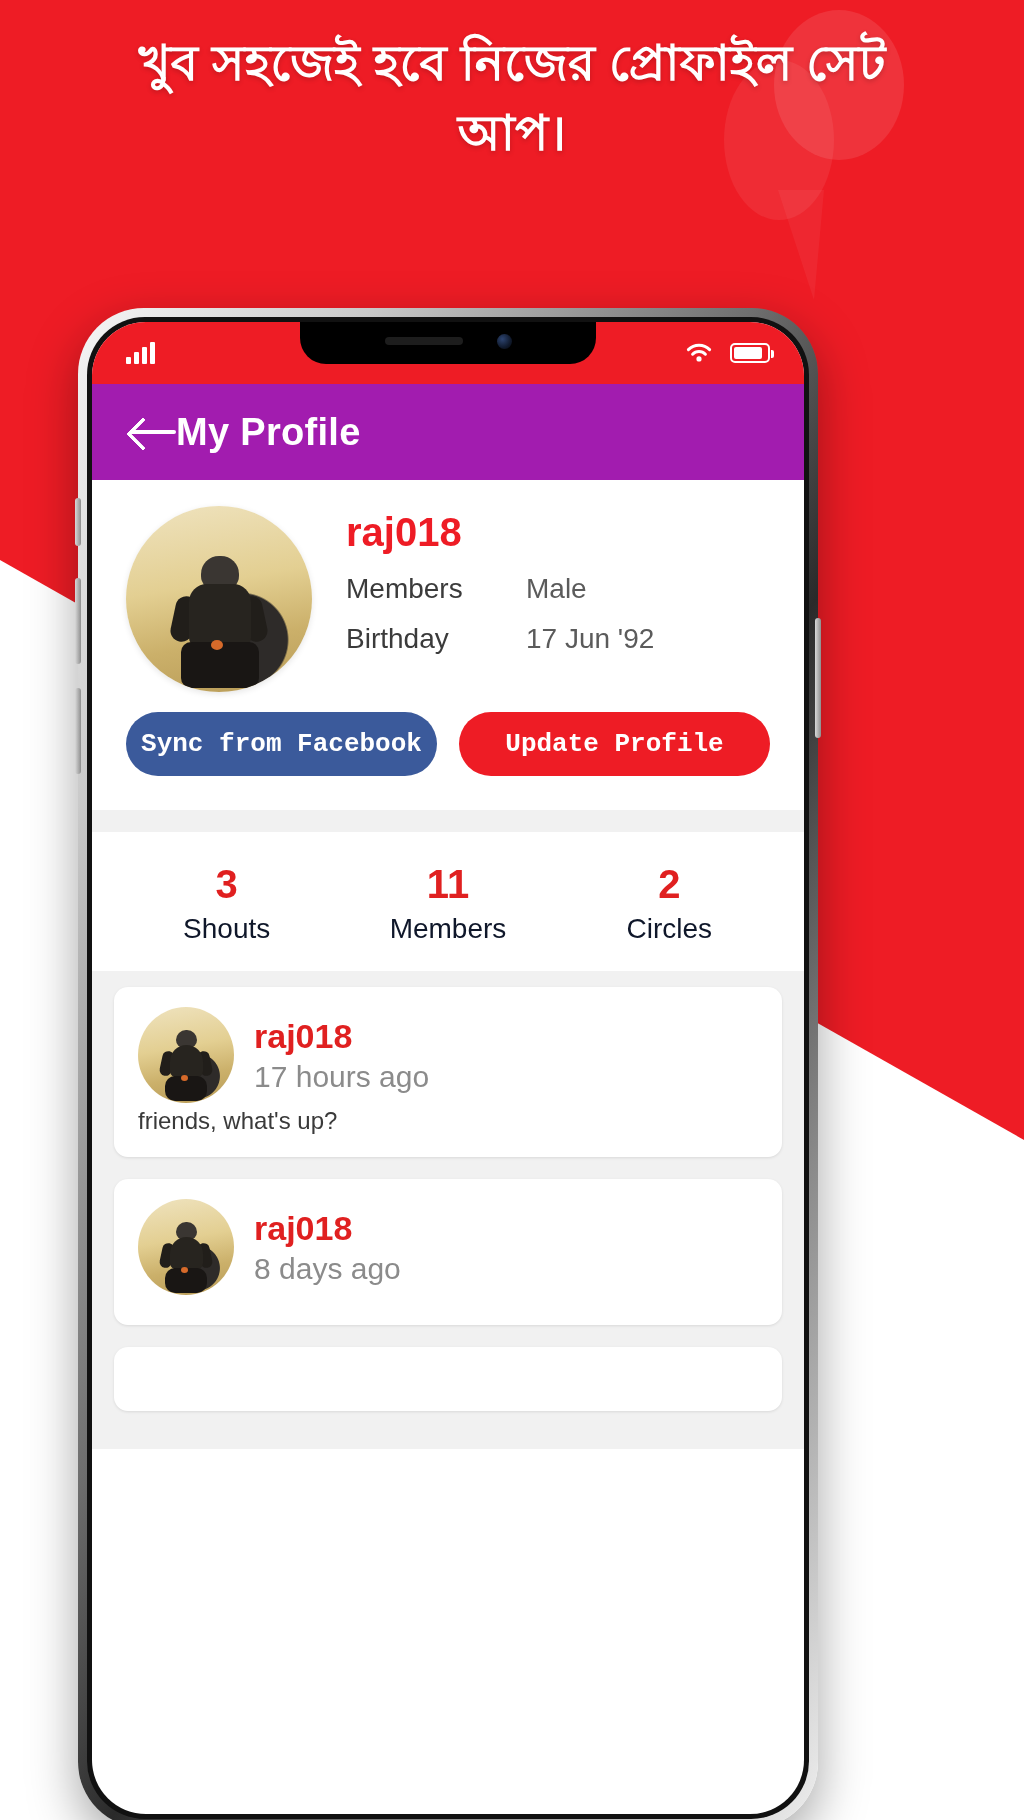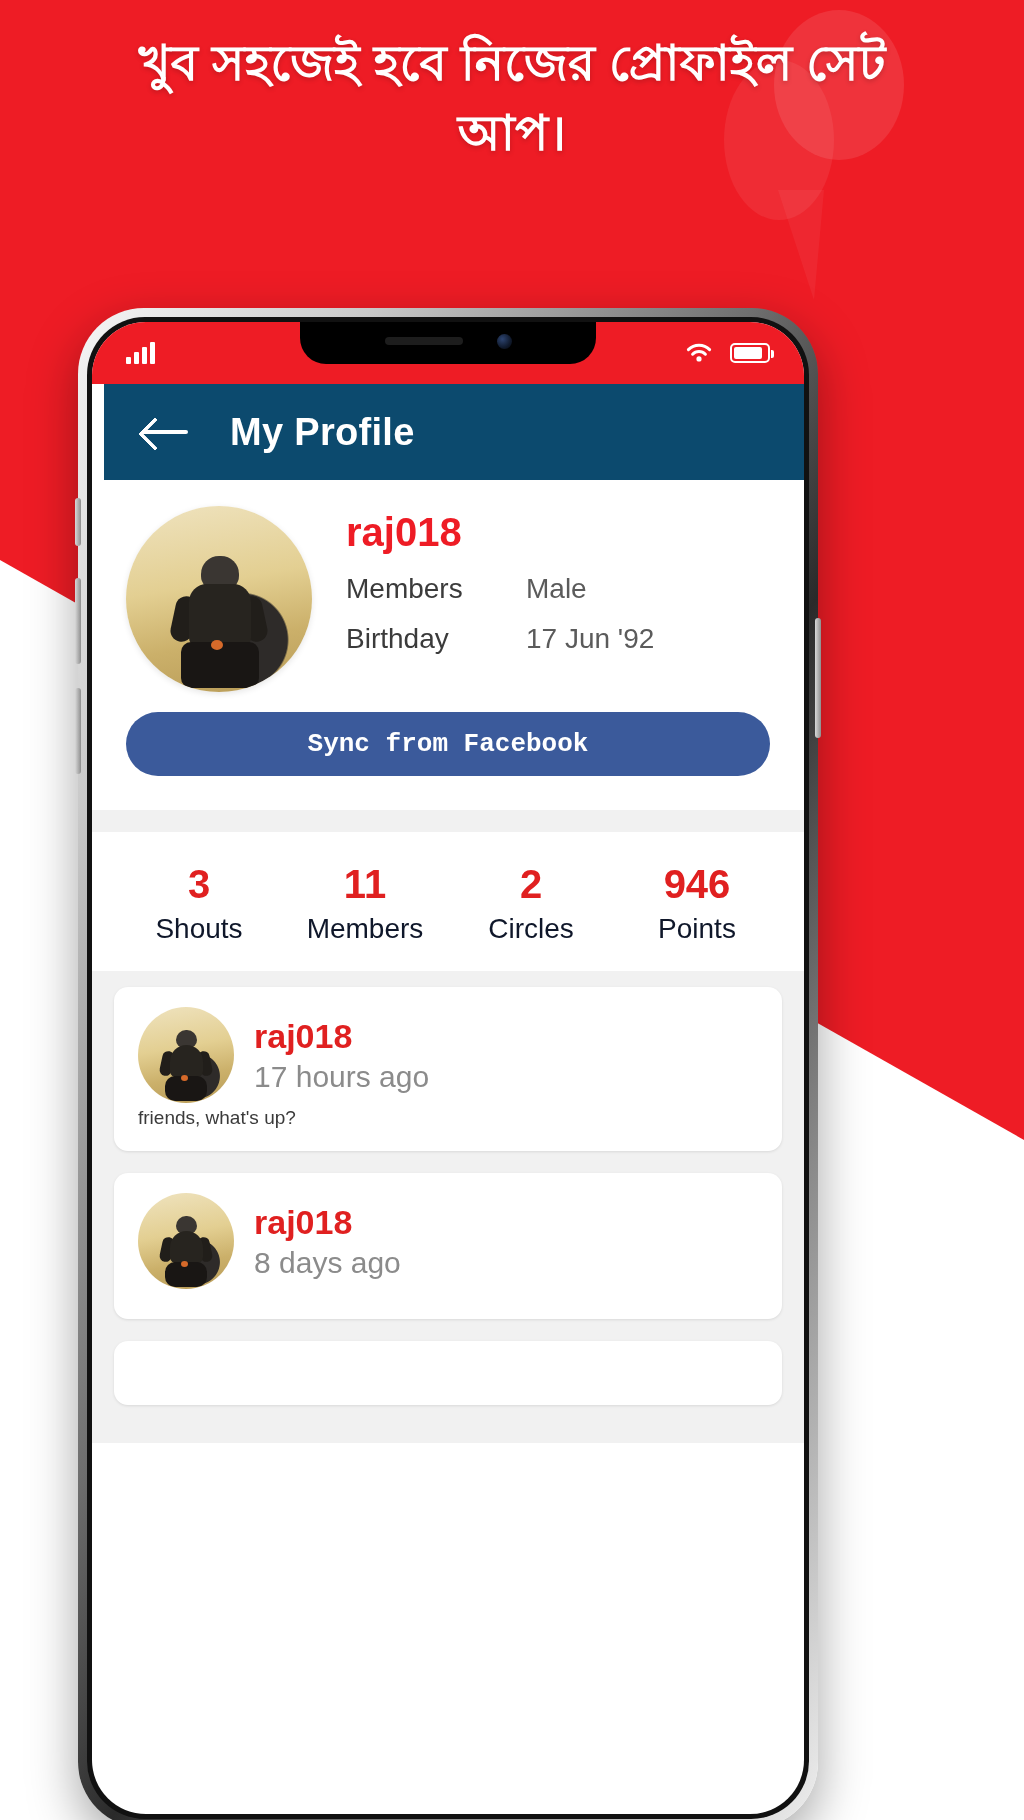--- a/index.html
+++ b/index.html
@@ -115,24 +115,23 @@
     position: relative; padding: 2px;
   }
   .battery::after {
     content:""; position: absolute; right: -6px; top: 5px;
     width: 3px; height: 8px; background: #fff; border-radius: 0 2px 2px 0;
   }
   .battery span { display:block; height: 100%; width: 86%; background: #fff; border-radius: 2px; }
 
   
   .appbar {
-    background: #0c4a6e; height: 96px;
-    display: flex; align-items: center; gap: 42px;
+    background: #a21caf; height: 96px;
+    display: flex; align-items: center; 
     padding: 0 38px;
-    margin-left: 12px;
   }
   .back-arrow { width: 46px; height: 36px; position: relative; cursor: pointer; }
   .back-arrow::before {
     content:""; position:absolute; left:0; top:16px; width: 46px; height: 4px; background: #fff; border-radius: 2px;
   }
   .back-arrow::after {
     content:""; position:absolute; left:1px; top:8px; width: 20px; height: 20px;
     border-left: 4px solid #fff; border-bottom: 4px solid #fff; transform: rotate(45deg); border-radius: 2px;
   }
   .appbar-title { color: #fff; font-size: 38px; font-weight: 700; letter-spacing: 0.3px; }
@@ -205,21 +204,21 @@
   .avatar-sm .rider .torso  { left: 10px; top: 18px; width: 33px; height: 33px; }
   .avatar-sm .rider .arm-l  { left: 1px;  top: 24px; width: 12px; height: 25px; }
   .avatar-sm .rider .arm-r  { right: 1px; top: 24px; width: 12px; height: 25px; }
   .avatar-sm .rider .bike   { left: 5px; top: 49px; width: 42px; height: 25px; }
   .avatar-sm .rider .lamp   { left: 21px; top: 48px; width: 7px; height: 6px; }
 
   .post-meta { display: flex; flex-direction: column; gap: 4px; }
   .post-user { color: #e02020; font-size: 34px; font-weight: 700; }
   .post-time { color: #8b8b8b; font-size: 30px; }
   .post-body { font-size: 31px; color: #2b2b2b; line-height: 1.42; margin-top: 6px; }
-  .post-sub { font-size: 19px; color: #3a3a3a; margin-top: -4px; }
+  .post-sub { font-size: 24px; color: #3a3a3a; margin-top: -4px; }
 
   .post-partial { height: 64px; overflow: hidden; }
 </style>
 </head>
 <body>
 
 <div class="promo-bg">
   <div class="promo-red-full"></div>
   <div class="promo-red"></div>
   <div class="bubble-a"></div>
@@ -287,41 +286,38 @@
             </div>
             <div class="info-row">
               <div class="info-label">Birthday</div>
               <div class="info-value">17 Jun '92</div>
             </div>
           </div>
         </div>
 
         <div class="btn-row">
           <button class="btn btn-fb">Sync from Facebook</button>
+          <button class="btn btn-update">Update Profile</button>
         </div>
       </div>
 
       <div class="spacer"></div>
 
       <div class="stats">
         <div class="stat">
           <div class="stat-num">3</div>
           <div class="stat-label">Shouts</div>
         </div>
         <div class="stat">
           <div class="stat-num">11</div>
           <div class="stat-label">Members</div>
         </div>
         <div class="stat">
           <div class="stat-num">2</div>
           <div class="stat-label">Circles</div>
-        </div>
-        <div class="stat">
-          <div class="stat-num">946</div>
-          <div class="stat-label">Points</div>
         </div>
       </div>
 
       <div class="feed">
 
         <div class="post">
           <div class="post-head">
             <div class="avatar-sm">
               <div class="rider">
                 <div class="helmet"></div>

